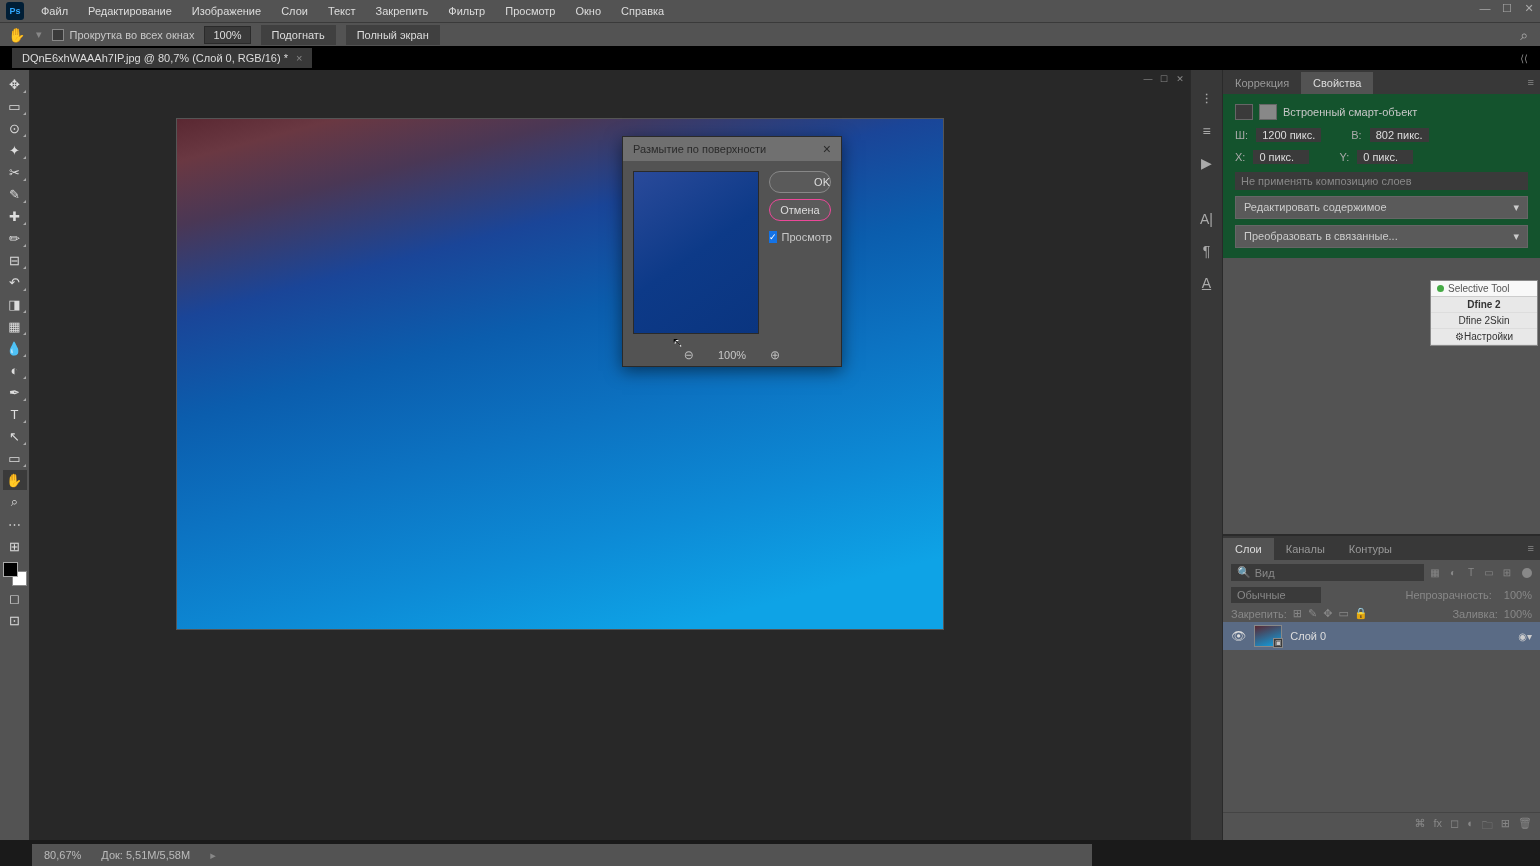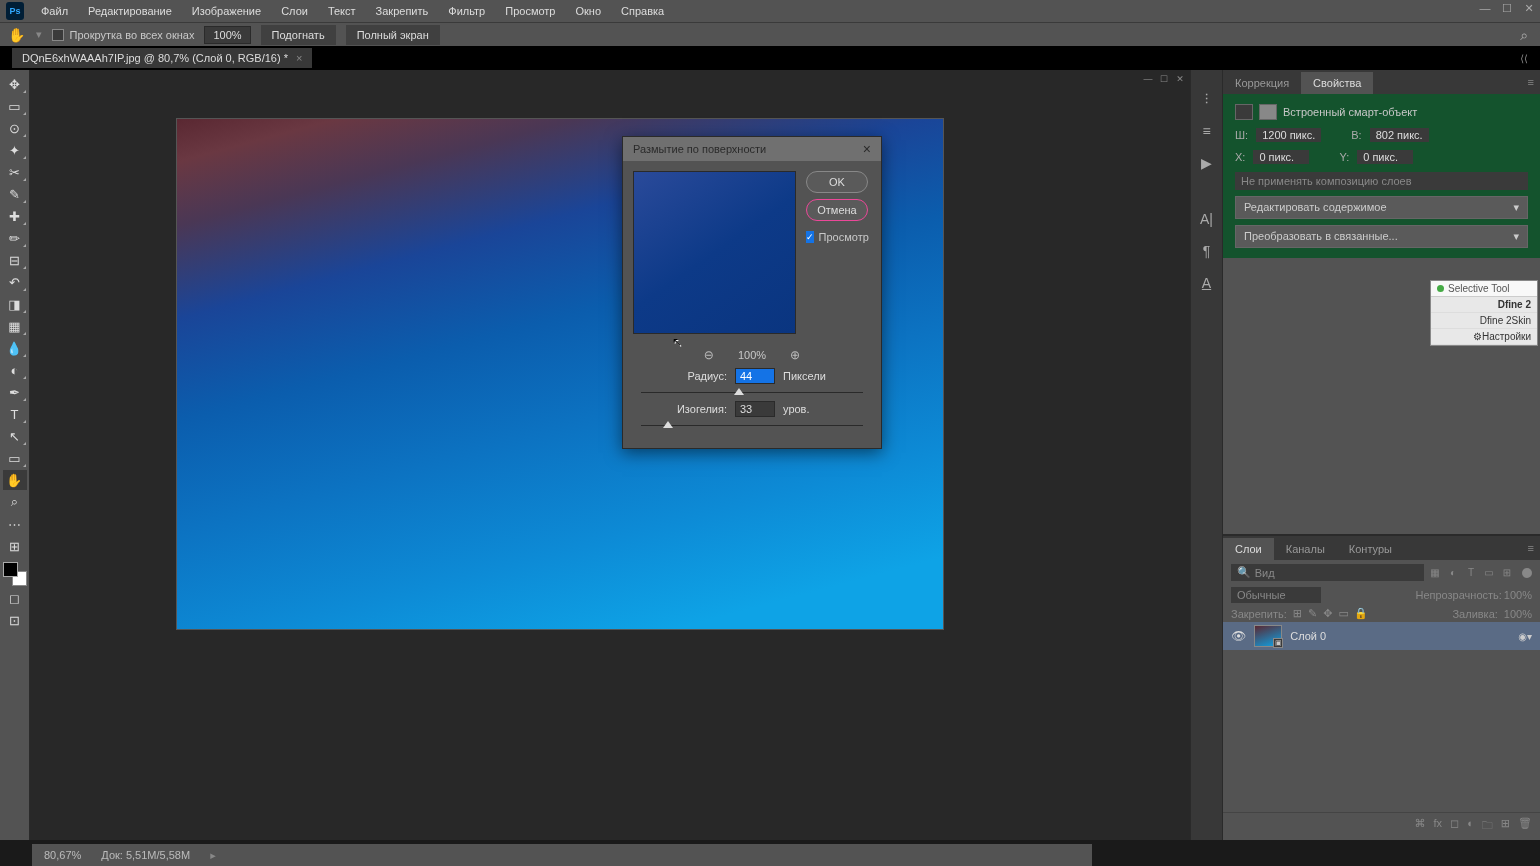--- a/index.html
+++ b/index.html
@@ -67,55 +67,55 @@
 .props-select { background: #3a3a3a; padding: 3px 6px; color: #888; margin-top: 4px; }
 .props-btn { background: #5a5a5a; padding: 4px 8px; color: #ccc; text-align: center; margin-top: 6px; border: 1px solid #666; cursor: pointer; display: flex; justify-content: space-between; }
 
 
 .layers-panel { margin-top: auto; background: #535353; border-top: 2px solid #2a2a2a; display: flex; flex-direction: column; }
 .layer-toolbar { display: flex; align-items: center; gap: 4px; padding: 4px 8px; }
 .layer-search { flex: 1; background: #3a3a3a; padding: 2px 6px; color: #888; display: flex; align-items: center; gap: 4px; }
 .layer-filter-icons { display: flex; gap: 4px; }
 .layer-filter-icons span { width: 14px; height: 14px; display: flex; align-items: center; justify-content: center; color: #888; font-size: 10px; }
 .layer-toggle { width: 10px; height: 10px; background: #888; border-radius: 50%; margin-left: 4px; }
-.blend-row { display: flex; align-items: center; gap: 2px; padding: 2px 8px; }
+.blend-row { display: flex; align-items: center; gap: 12px; padding: 2px 8px; }
 .blend-sel { background: #3a3a3a; padding: 2px 6px; color: #888; flex: 0 0 90px; }
 .opacity-lbl { color: #888; margin-left: auto; }
 .opacity-val { color: #888; }
 .lock-row { display: flex; align-items: center; gap: 6px; padding: 2px 8px; color: #888; }
 .lock-icons { display: flex; gap: 6px; }
 .lock-icons span { font-size: 11px; }
 .layer-list { flex: 1; min-height: 190px; }
 .layer-item { display: flex; align-items: center; padding: 3px 8px; gap: 8px; background: #5a6b85; }
 .eye { color: #ddd; font-size: 12px; }
 .layer-thumb { width: 28px; height: 22px; background: linear-gradient(160deg, #5a2832, #0ea3e6); border: 1px solid #888; position: relative; }
 .smart-badge { position: absolute; right: -2px; bottom: -2px; width: 10px; height: 10px; background: #3a3a3a; border: 1px solid #888; font-size: 7px; text-align: center; }
 .layer-name { color: #ddd; }
 .layer-sm-icon { margin-left: auto; color: #ccc; font-size: 10px; }
 .layers-bottom { display: flex; gap: 8px; padding: 4px 8px; justify-content: flex-end; border-top: 1px solid #444; }
 .layers-bottom span { color: #888; font-size: 11px; cursor: pointer; }
 
 
 .mini-panel { position: absolute; right: 2px; top: 280px; width: 108px; background: #e8e8e8; border: 1px solid #888; font-size: 10px; z-index: 20; }
 .mini-panel-tab { background: #f8f8f8; padding: 2px 6px; color: #555; border-bottom: 1px solid #ccc; display: flex; align-items: center; gap: 4px; }
-.mini-panel-row { padding: 2px 6px; color: #333; display: flex; justify-content: flex-end; border-bottom: 1px solid #ddd; }
+.mini-panel-row { padding: 2px 6px; color: #333; display: flex; justify-content: center; border-bottom: 1px solid #ddd; }
 .green-dot { width: 7px; height: 7px; background: #4a4; border-radius: 50%; display: inline-block; }
 
 
 .statusbar { position: absolute; bottom: 0; left: 32px; height: 22px; background: #535353; display: flex; align-items: center; padding: 0 12px; gap: 20px; color: #bbb; width: 1060px; }
 
 
-.dialog { position: absolute; top: 136px; left: 622px; width: 260px; background: #535353; border: 1px solid #2a2a2a; box-shadow: 0 4px 16px rgba(0,0,0,0.5); z-index: 30; }
+.dialog { position: absolute; top: 136px; left: 622px; width: 220px; background: #535353; border: 1px solid #2a2a2a; box-shadow: 0 4px 16px rgba(0,0,0,0.5); z-index: 30; }
 .dialog-title { background: #707070; padding: 4px 10px; display: flex; align-items: center; justify-content: space-between; color: #2a2a2a; font-size: 11px; }
 .dialog-close { cursor: pointer; color: #2a2a2a; font-size: 14px; }
 .dialog-body { padding: 10px; display: flex; gap: 10px; }
 .preview-box { width: 163px; height: 163px; background: linear-gradient(145deg, #2a4a9a 0%, #0d3a88 50%, #0a3580 100%); border: 1px solid #2a2a2a; }
 .dialog-right { display: flex; flex-direction: column; gap: 6px; width: 62px; }
 .dlg-btn { padding: 4px 0; text-align: center; border-radius: 11px; border: 1px solid #ec4899; cursor: pointer; color: #ddd; background: #5a5a5a; }
-.dlg-btn.primary { border: 1px solid #888; }
+.dlg-btn.primary { border: 1px solid #888; text-align: right; }
 .dlg-check-row { display: flex; align-items: center; gap: 5px; margin-top: 4px; }
 .dlg-check { width: 12px; height: 12px; background: #1473e6; display: flex; align-items: center; justify-content: center; color: #fff; font-size: 9px; }
 .zoom-row { display: flex; justify-content: center; align-items: center; gap: 24px; padding: 4px 0; }
 .zoom-btn { color: #bbb; font-size: 12px; cursor: pointer; }
 .param-section { padding: 2px 14px 14px; }
 .param-row { display: flex; align-items: center; gap: 8px; justify-content: center; margin-bottom: 4px; }
 .param-label { color: #ddd; width: 56px; text-align: right; }
 .param-input { width: 40px; background: #3a3a3a; border: 1px solid #2a2a2a; color: #ddd; padding: 1px 4px; text-align: left; }
 .param-input.sel { background: #1473e6; color: #fff; }
 .param-unit { color: #ddd; width: 50px; }
@@ -353,38 +353,20 @@
         <span class="dlg-check">✓</span>
         <span>Просмотр</span>
       </div>
     </div>
   </div>
   <div class="zoom-row">
     <span class="zoom-btn">⊖</span>
     <span>100%</span>
     <span class="zoom-btn">⊕</span>
   </div>
-  <div class="param-section">
-    <div class="param-row">
-      <span class="param-label">Радиус:</span>
-      <span class="param-input sel">44</span>
-      <span class="param-unit">Пиксели</span>
-    </div>
-    <div class="slider-track">
-      <div class="slider-thumb" style="left:42%"></div>
-    </div>
-    <div class="param-row">
-      <span class="param-label">Изогелия:</span>
-      <span class="param-input">33</span>
-      <span class="param-unit">уров.</span>
-    </div>
-    <div class="slider-track">
-      <div class="slider-thumb" style="left:10%"></div>
-    </div>
-  </div>
 </div>
 <div class="cursor-arrow">↖</div>
 
 <div class="statusbar">
   <span>80,67%</span>
   <span>Док: 5,51M/5,58M</span>
   <span style="color:#888">▸</span>
 </div>
 
 </body></html>

